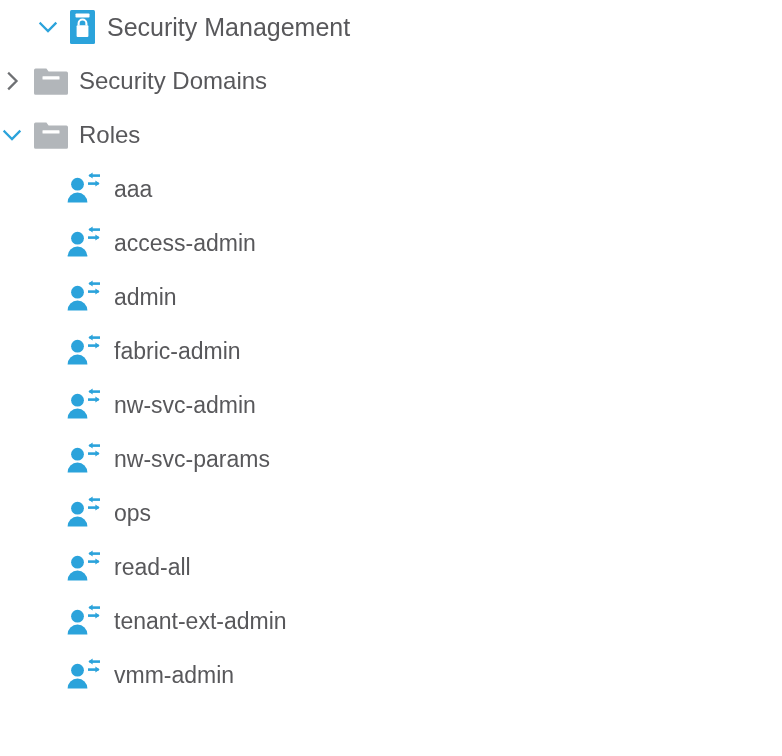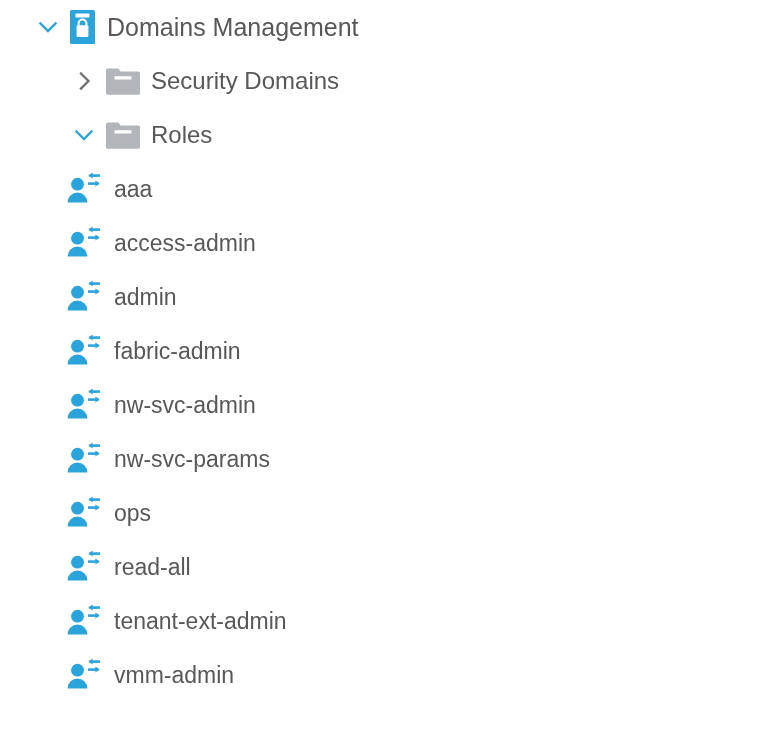--- a/index.html
+++ b/index.html
@@ -23,21 +23,21 @@
   }
 
   
   .row {
     display: flex;
     align-items: center;
     height: 54px;
     box-sizing: border-box;
   }
   .row.lvl0 { padding-left: 36px; }
-  .row.lvl1 { padding-left: 72px; }
+  .row.lvl1 { }
   .row.lvl2 { padding-left: 66px; }
 
   
   .chev {
     width: 24px;
     height: 24px;
     flex: 0 0 24px;
     display: block;
     margin-right: 10px;
   }
@@ -95,21 +95,21 @@
       </svg>
     </span>
     <span class="lock-icon">
       <svg width="25" height="34" viewBox="0 0 25 34">
         <rect x="0" y="0" width="25" height="34" rx="1.5" fill="#2BA3DB"></rect>
         <rect x="5.5" y="3.5" width="14" height="4" rx="0.8" fill="#ffffff"></rect>
         <path d="M8.6 15.5 v-2.1 a3.9 3.9 0 0 1 7.8 0 v2.1" fill="none" stroke="#ffffff" stroke-width="2.1"></path>
         <rect x="6.6" y="15.3" width="11.8" height="11.6" rx="1" fill="#ffffff"></rect>
       </svg>
     </span>
-    <span class="label root">Domains Management</span>
+    <span class="label root">Security Management</span>
   </div>
 
   <div class="row lvl1">
     <span class="chev">
       <svg width="24" height="24" viewBox="0 0 24 24">
         <path d="M9 4.5 L16.5 12 L9 19.5" fill="none" stroke="#6E7073" stroke-width="2.3" stroke-linecap="square" stroke-linejoin="miter"></path>
       </svg>
     </span>
     <span class="folder-icon">
       <svg width="34" height="27" viewBox="0 0 34 27">

